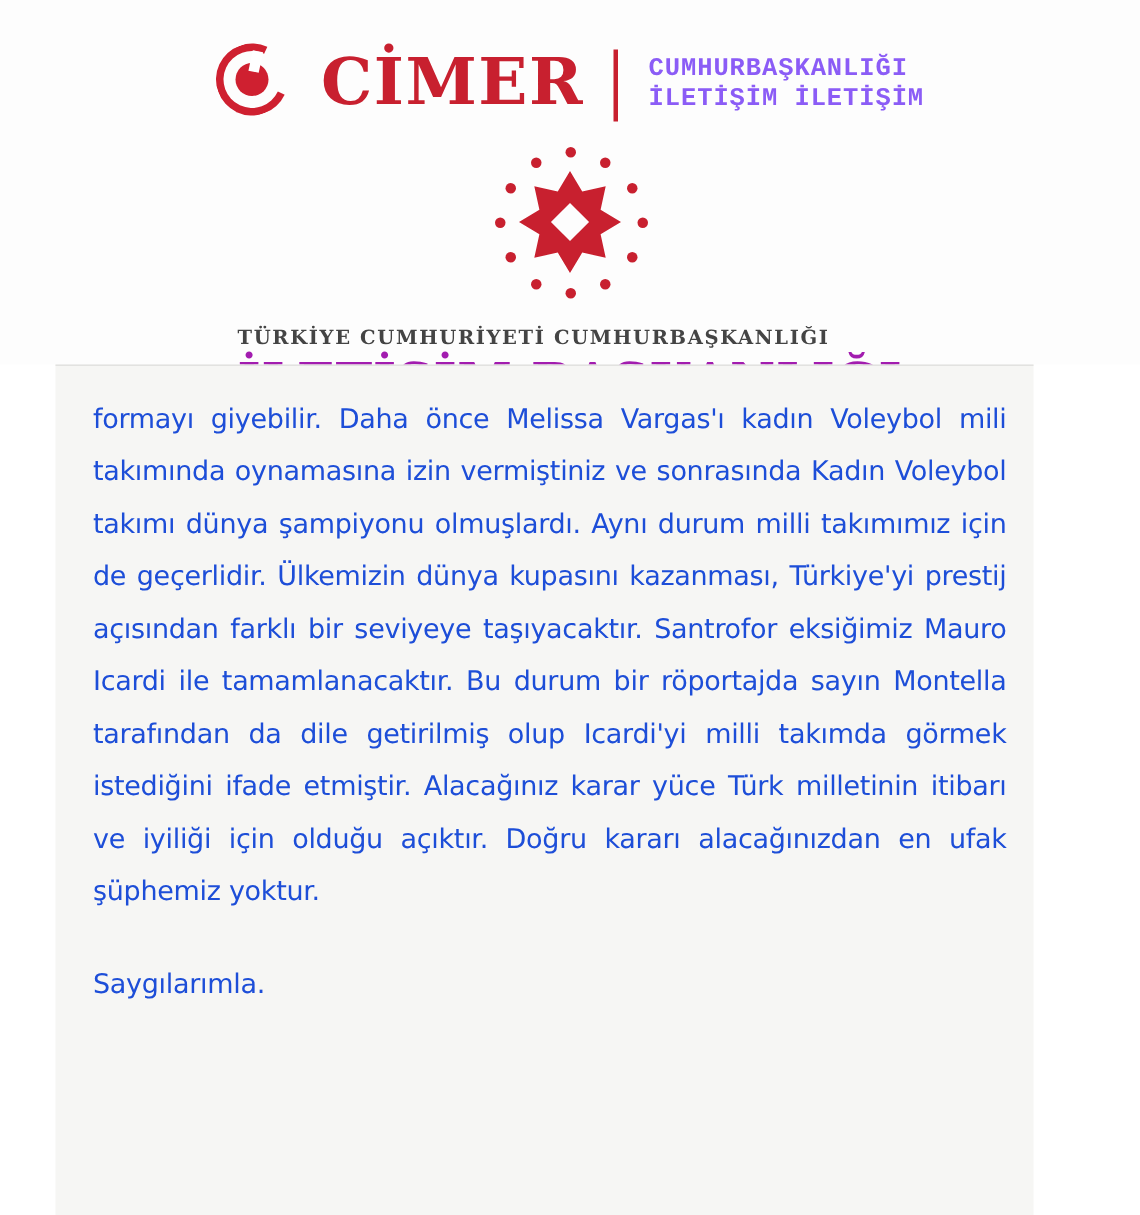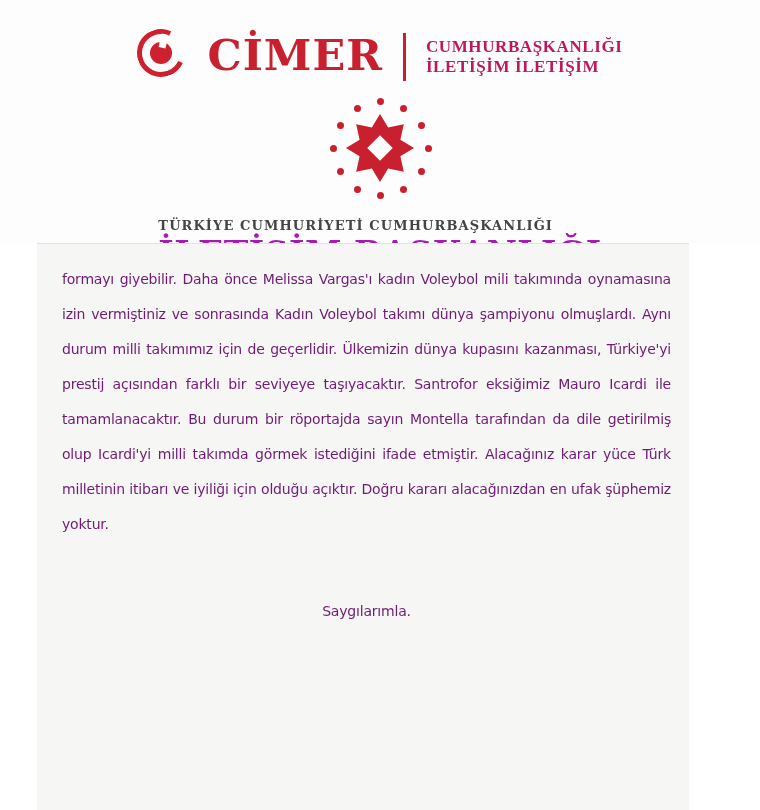--- a/index.html
+++ b/index.html
@@ -80,25 +80,25 @@
     background: #c8202f;
     margin: 0 6px;
   }
   .cimer-sub {
     display: flex;
     flex-direction: column;
     justify-content: center;
     line-height: 1.15;
   }
   .cimer-sub span {
-    font-family: Liberation Serif, serif;
+    font-family: Liberation Mono, monospace;
     font-weight: bold;
     font-size: 17px;
     letter-spacing: 0.6px;
-    color: #be185d;
+    color: #8b5cf6;
   }
 
   
   .iletisim-header {
     position: absolute;
     top: 128px;
     left: 0;
     width: 760px;
     height: 110px;
     display: flex;
@@ -171,30 +171,30 @@
     width: 652px;
     height: 567px;
     background: #f6f6f4;
     border-top: 1px solid #e2e2e0;
     box-sizing: border-box;
     padding: 18px 18px 0 25px;
   }
   .letter p {
     margin: 0;
     font-family: "DejaVu Sans", sans-serif;
-    font-size: 14px;
+    font-size: 18px;
     line-height: 35px;
-    color: #701a75;
+    color: #1d4ed8;
     text-align: justify;
     text-justify: inter-word;
     letter-spacing: -0.2px;
   }
   .letter .closing {
-    margin-top: 52px;
-    text-align: center;
+    margin-top: 27px;
+    text-align: left;
   }
   .edge-left {
     position: absolute;
     top: 243px;
     left: 0;
     width: 37px;
     height: 567px;
     background: #ffffff;
   }
   .edge-right {

